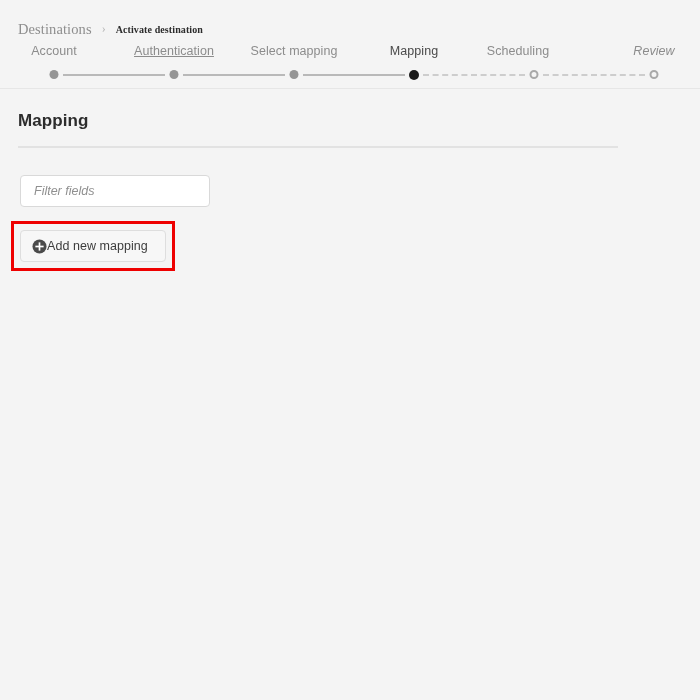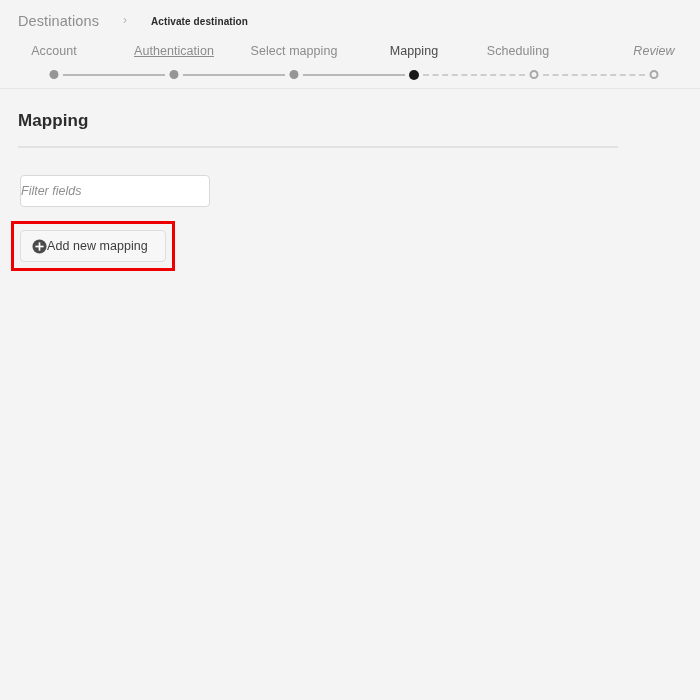--- a/index.html
+++ b/index.html
@@ -13,25 +13,26 @@
     font-family: "Liberation Sans", sans-serif;
     -webkit-font-smoothing: antialiased;
     overflow: hidden;
     position: relative;
   }
 
   
   .breadcrumb {
     position: absolute;
     left: 18px;
-    top: 10px;
+    top: 18px;
     display: flex;
     align-items: center;
-    gap: 24px;
+    gap: 10px;
     height: 22px;
+    font-family: Liberation Serif, serif;
   }
   .crumb-link {
     font-size: 14.5px;
     color: #8e8e8e;
     letter-spacing: 0.1px;
     cursor: pointer;
     white-space: nowrap;
   }
   .crumb-sep {
     font-size: 12px;
@@ -135,21 +136,21 @@
   .filter-input {
     position: absolute;
     left: 20px;
     top: 175px;
     width: 190px;
     height: 32px;
     box-sizing: border-box;
     background: #ffffff;
     border: 1px solid #d9d9d9;
     border-radius: 4px;
-    padding: 0 0;
+    padding: 0 13px;
     font-family: "Liberation Sans", sans-serif;
     font-size: 12.5px;
     color: #3a3a3a;
     outline: none;
   }
   .filter-input::placeholder {
     color: #909090;
     font-style: italic;
   }
 

